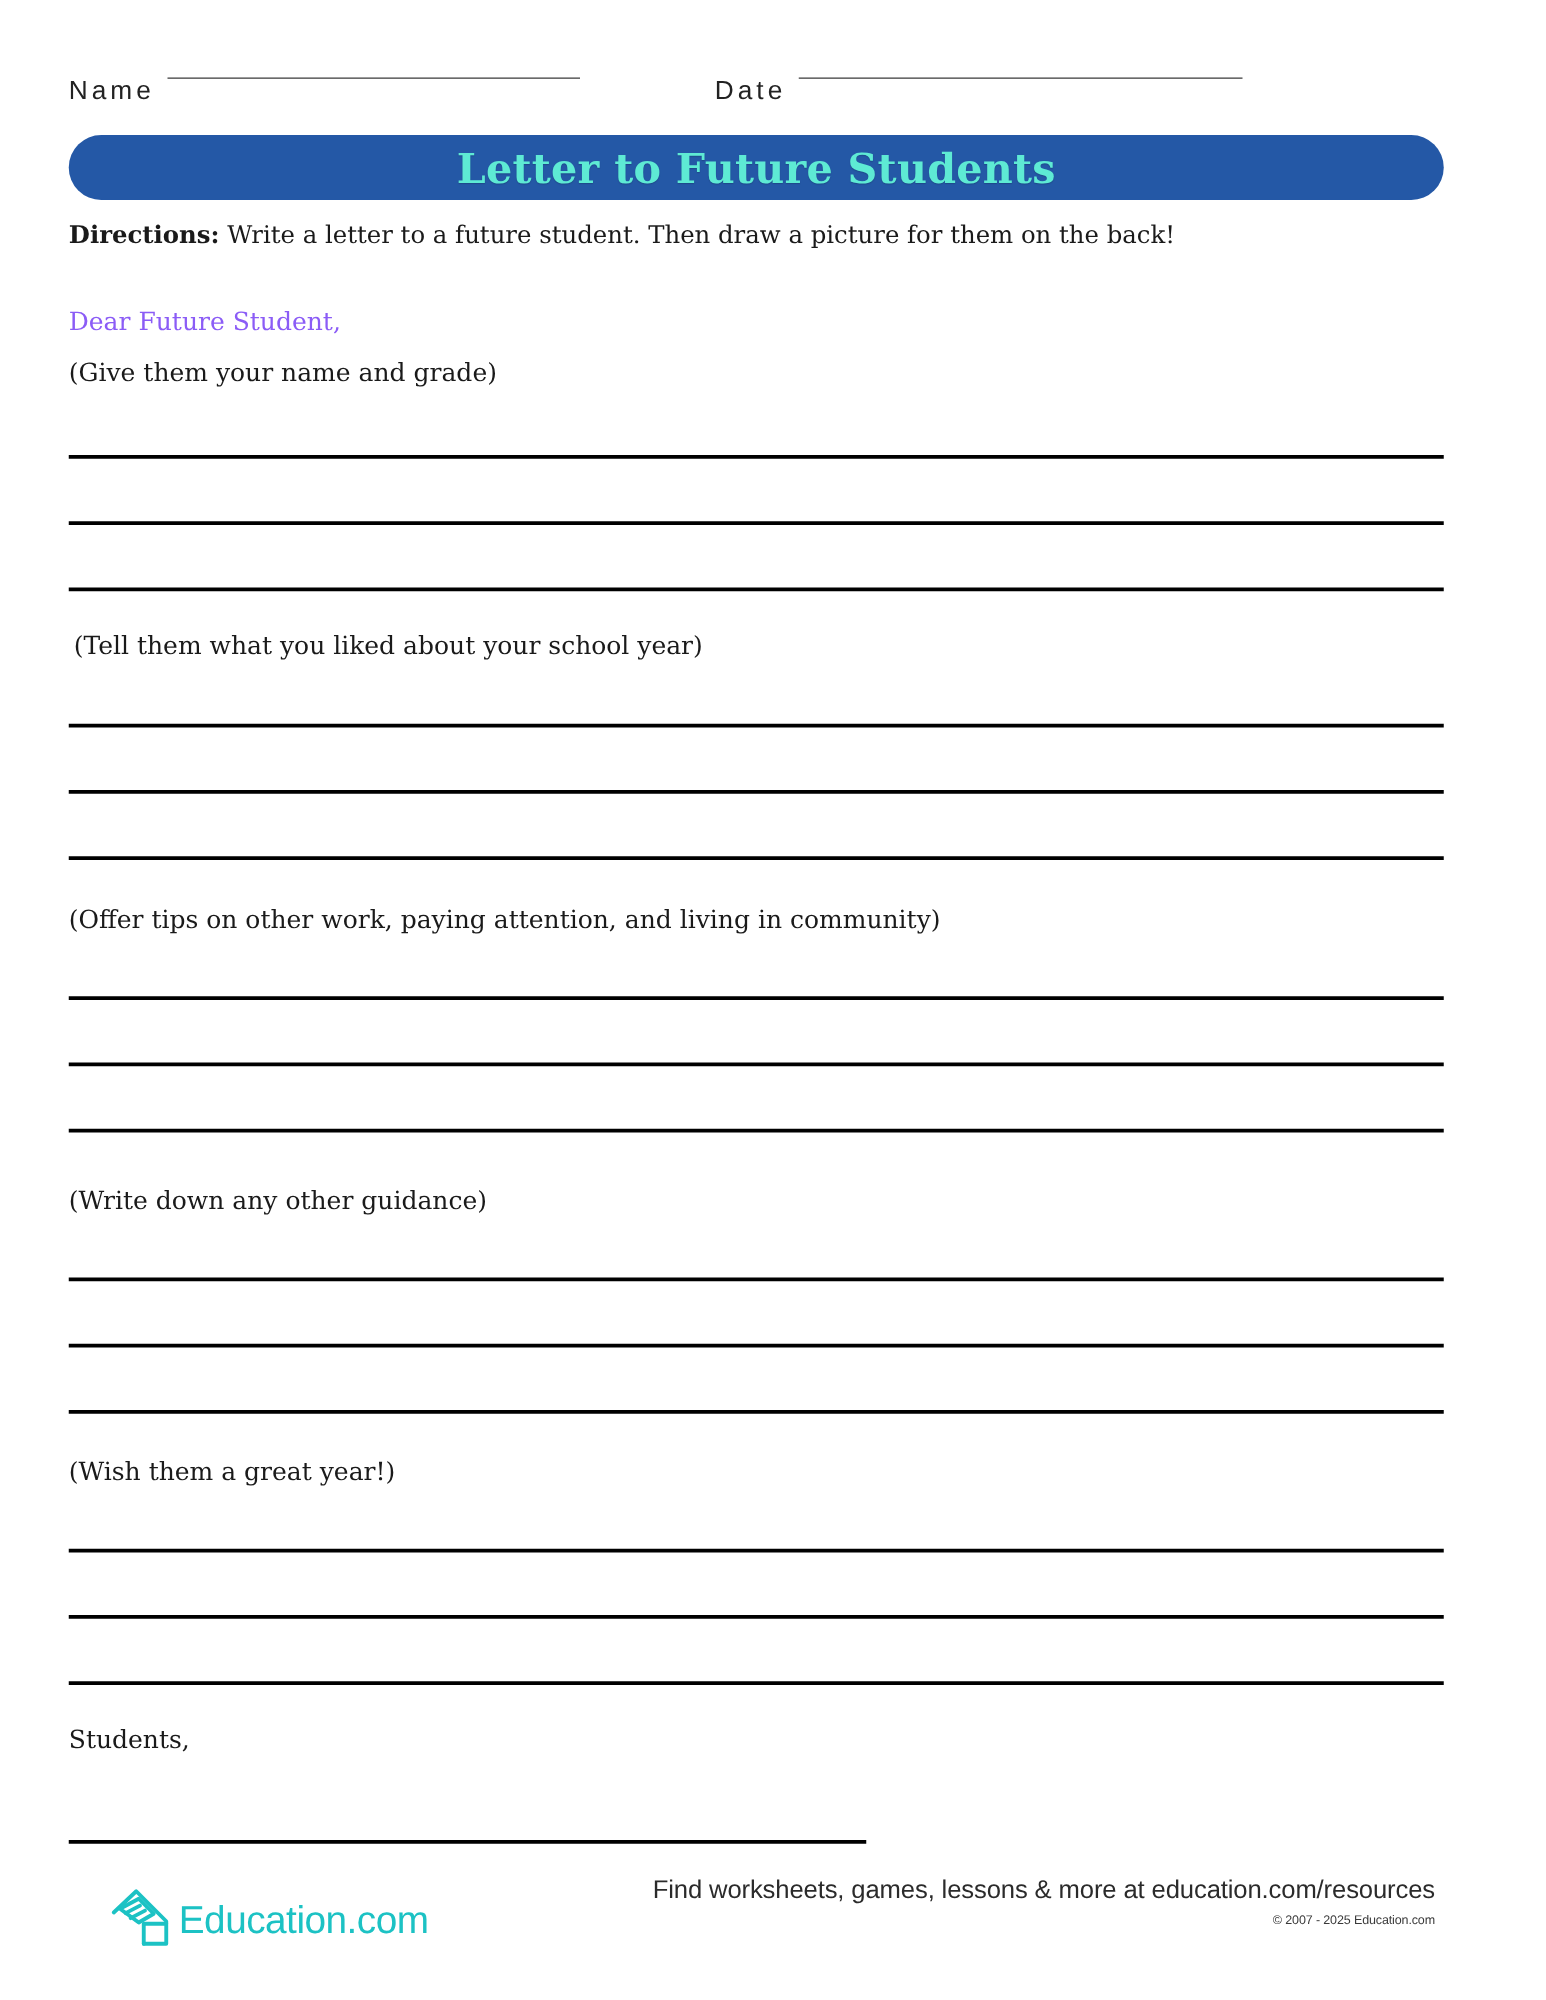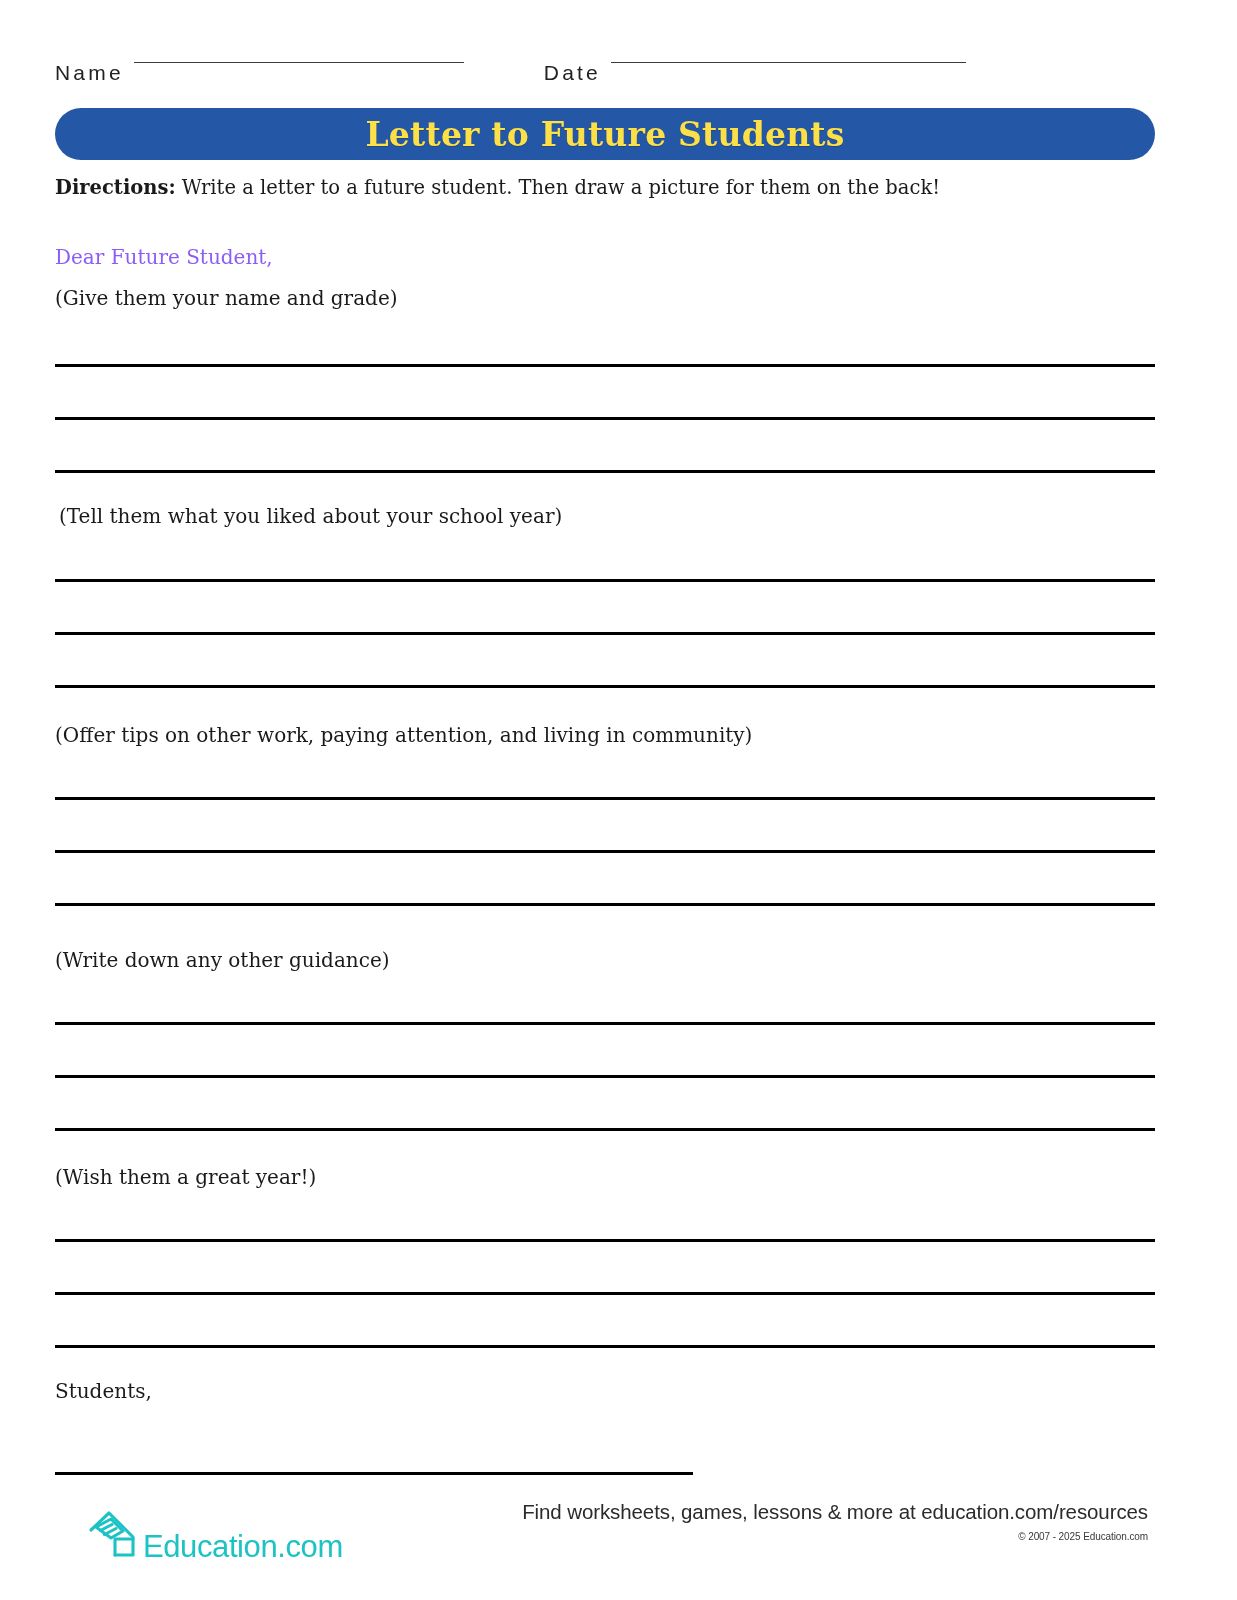--- a/index.html
+++ b/index.html
@@ -48,41 +48,41 @@
     padding-bottom: 3px;
     white-space: nowrap;
   }
   .field-rule {
     height: 0;
     border-bottom: 1.3px solid #3a3a3a;
     margin-left: 10px;
   }
   .field-name { }
   .field-name .field-rule { width: 330px; }
-  .field-date { margin-left: 80px; }
+  .field-date { margin-left: 108px; }
   .field-date .field-rule { width: 355px; }
 
   
   .title-banner {
     position: absolute;
     left: 55px;
     top: 108px;
     width: 1100px;
     height: 52px;
     background: #2458a6;
     border-radius: 26px;
     display: flex;
     align-items: center;
     justify-content: center;
   }
   .title-text {
     font-family: "DejaVu Serif", serif;
     font-weight: bold;
     font-size: 33px;
-    color: #fde047;
+    color: #5eead4;
     letter-spacing: 0.2px;
     text-shadow: 0 1px 1px rgba(0,0,0,0.18);
     white-space: nowrap;
   }
 
   
   .content {
     position: absolute;
     left: 55px;
     top: 176px;
@@ -165,21 +165,21 @@
     left: 0;
     top: 1490px;
     width: 1237px;
     height: 110px;
   }
   .logo {
     position: absolute;
     left: 85px;
     top: 18px;
     display: flex;
-    align-items: flex-end;
+    align-items: center;
   }
   .logo-mark {
     width: 54px;
     height: 54px;
     flex: 0 0 54px;
   }
   .logo-word {
     font-family: "Liberation Sans", sans-serif;
     font-size: 31px;
     color: #1cc2c4;

